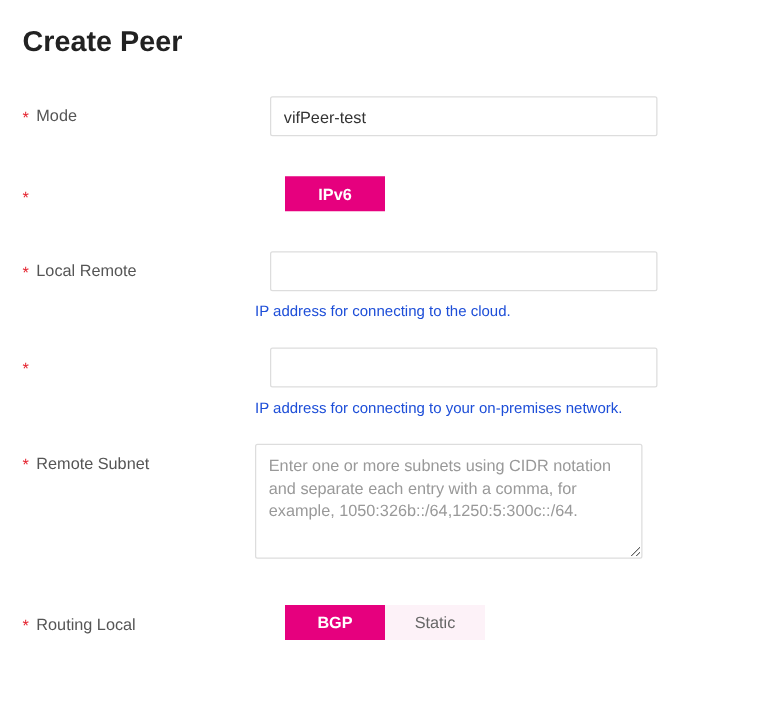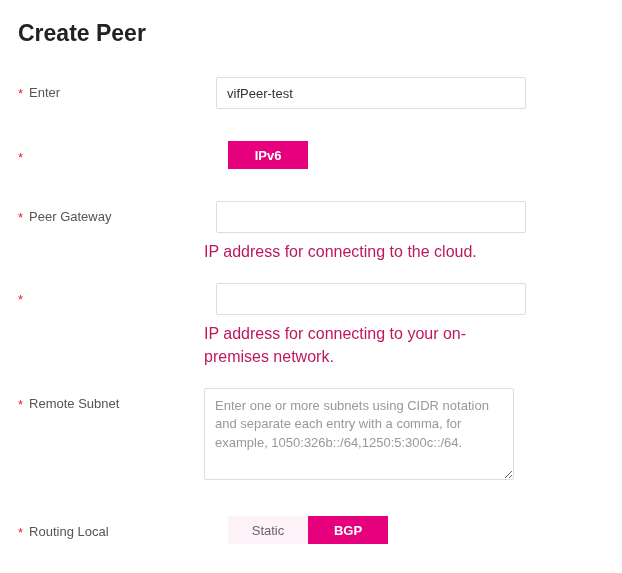--- a/index.html
+++ b/index.html
@@ -67,22 +67,22 @@
       color: #333;
       outline: none;
       resize: both;
       font-family: inherit;
       line-height: 1.4;
     }
     .textarea-input::placeholder {
       color: #999;
     }
     .help-text {
-      font-size: 16px;
-      color: #be185d;
+      font-size: 12px;
+      color: #1d4ed8;
       margin-top: 8px;
       margin-bottom: 16px;
       line-height: 1.4;
     }
     .toggle-group {
       display: inline-flex;
       padding-left: 24px;
     }
     .toggle-btn {
       height: 28px;
@@ -113,42 +113,42 @@
     }
   </style>
 </head>
 <body>
 
 <div class="title">Create Peer</div>
 
 <div class="form-row row-gap">
   <div class="label-col">
     <span class="required-mark">*</span>
-    <span>Enter</span>
+    <span>Mode</span>
   </div>
   <div class="input-col">
     <input type="text" class="text-input" value="vifPeer-test" style="">
   </div>
 </div>
 
 <div class="form-row row-gap">
   <div class="label-col">
     <span class="required-mark">*</span>
   </div>
   <div class="input-col">
     <div class="toggle-group">
       <div class="toggle-btn active">IPv6</div>
     </div>
   </div>
 </div>
 
 <div class="form-row row-gap-small">
   <div class="label-col">
     <span class="required-mark">*</span>
-    <span>Peer Gateway</span>
+    <span>Local Remote</span>
   </div>
   <div class="input-col">
     <input type="text" class="text-input" value="" style="">
     <div class="help-text">IP address for connecting to the cloud.</div>
   </div>
 </div>
 
 <div class="form-row row-gap-small">
   <div class="label-col">
     <span class="required-mark">*</span>
@@ -169,17 +169,17 @@
   </div>
 </div>
 
 <div class="form-row row-gap-small">
   <div class="label-col">
     <span class="required-mark">*</span>
     <span>Routing Local</span>
   </div>
   <div class="input-col">
     <div class="toggle-group">
+      <div class="toggle-btn active">BGP</div>
       <div class="toggle-btn inactive-light">Static</div>
-      <div class="toggle-btn active">BGP</div>
     </div>
   </div>
 </div>
 
 </body></html>

